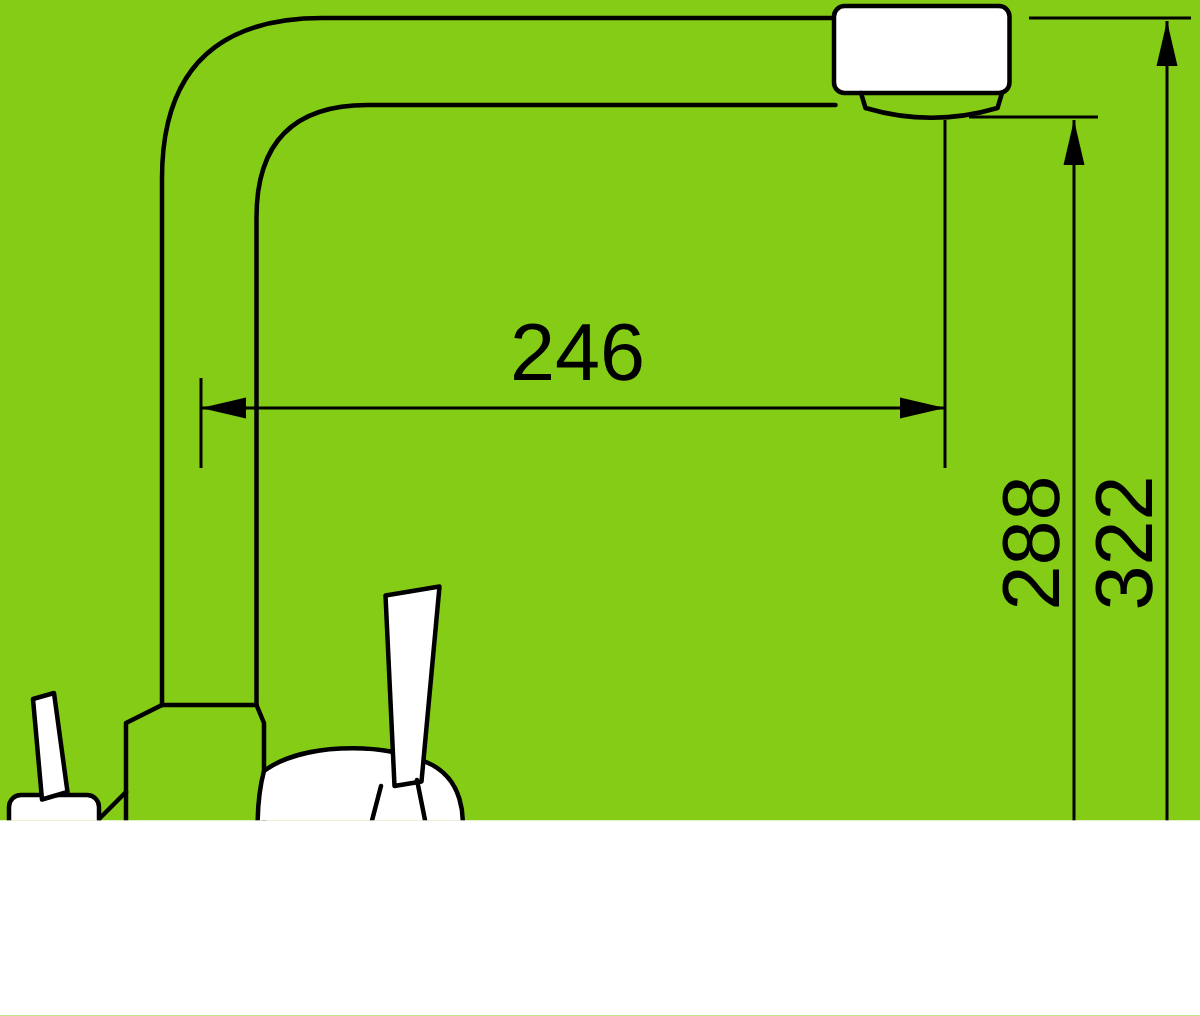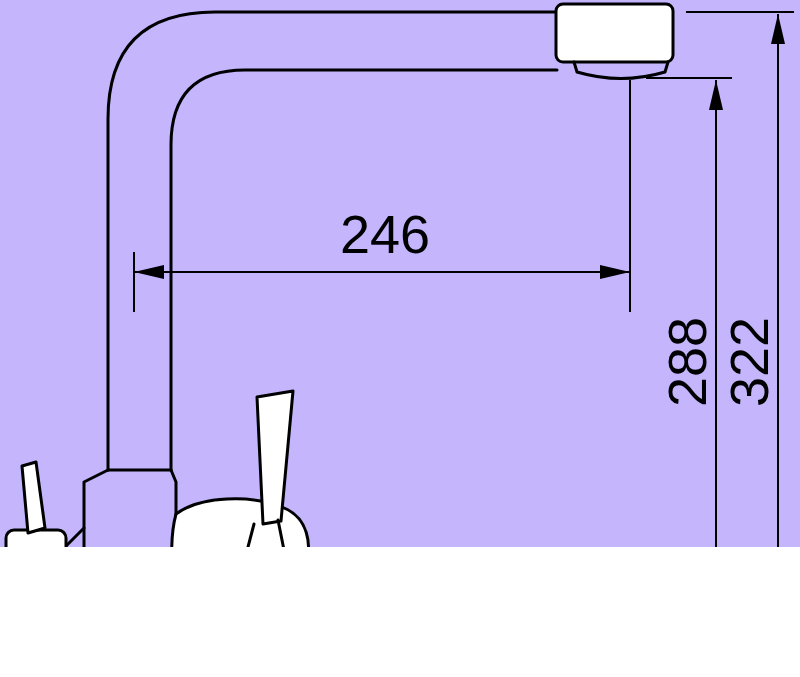--- a/index.html
+++ b/index.html
@@ -5,21 +5,21 @@
   html, body {
     margin: 0;
     padding: 0;
     background: #ffffff;
     font-family: "Liberation Sans", sans-serif;
   }
   .canvas {
     position: relative;
     width: 800px;
     height: 547px;
-    background: #c4b5fd;
+    background: #84cc16;
     overflow: hidden;
   }
   svg { display: block; }
   .outline {
     fill: none;
     stroke: #000000;
     stroke-width: 3;
     stroke-linecap: round;
     stroke-linejoin: round;
   }

